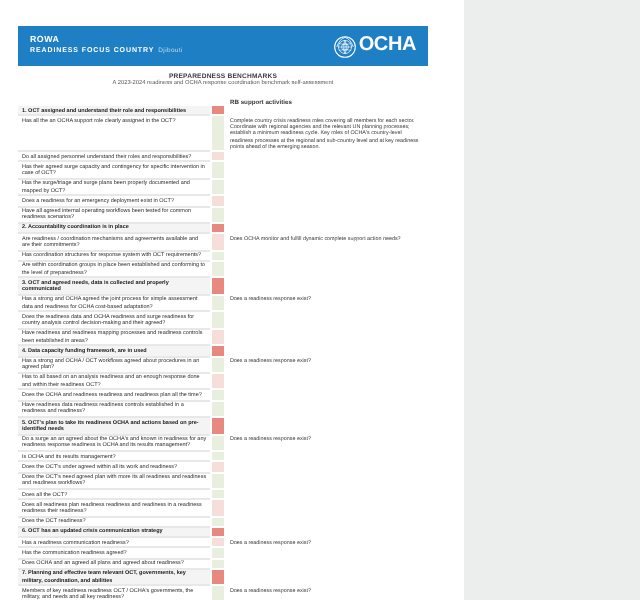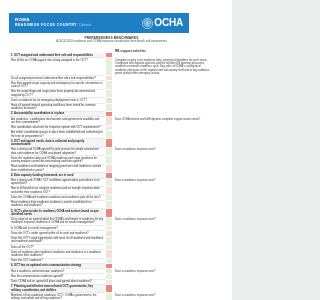--- a/index.html
+++ b/index.html
@@ -19,21 +19,21 @@
     width: 232px;
     height: 300px;
     background: #ffffff;
   }
 
   
   .banner {
     position: absolute;
     left: 9px;
     top: 13px;
-    width: 180px;
+    width: 205px;
     height: 20px;
     background: #1f7fc4;
     display: flex;
     align-items: center;
     justify-content: space-between;
     padding: 0 6px;
     box-sizing: border-box;
   }
   .banner-left {
     display: flex;

